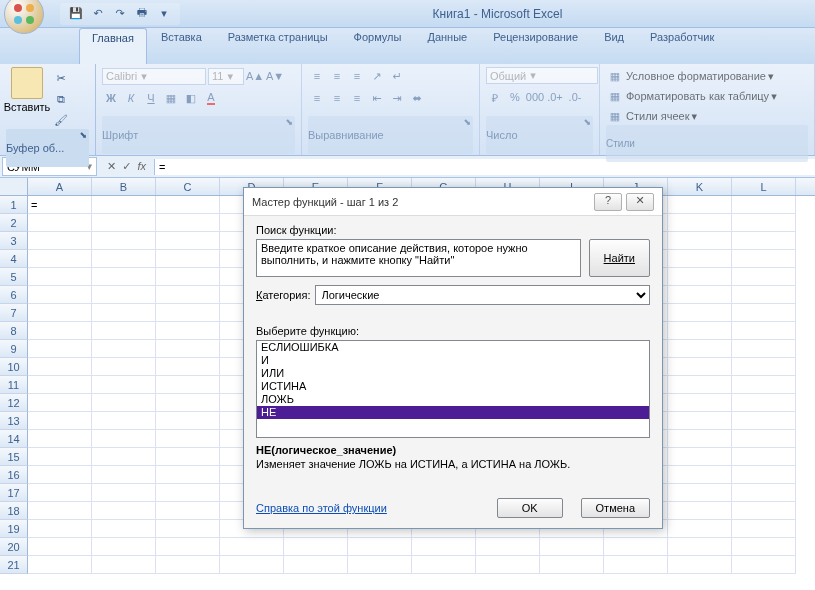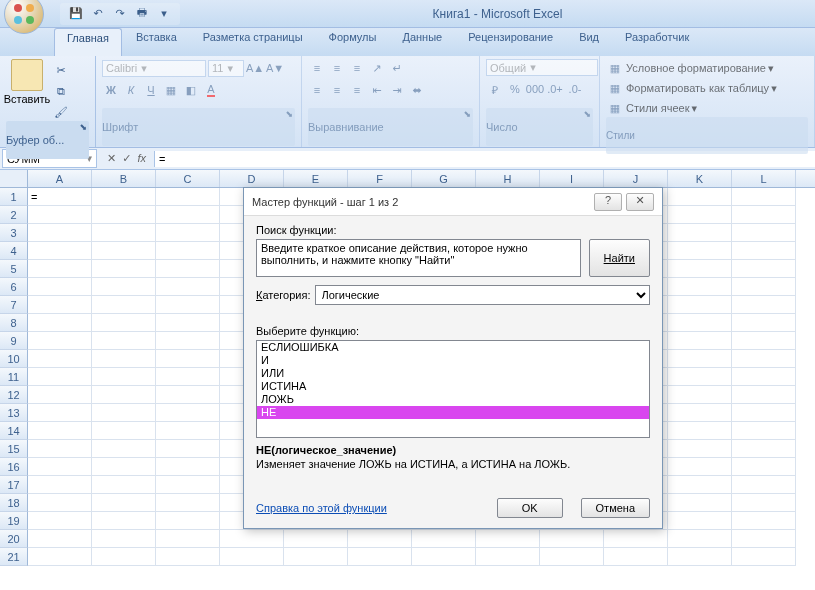--- a/index.html
+++ b/index.html
@@ -7,21 +7,21 @@
 
 
 .titlebar { height: 28px; background: linear-gradient(#dbe8f7,#c5dbf2); display: flex; align-items: center; border-bottom: 1px solid #a3bde3; }
 .office-btn { width: 40px; height: 40px; margin: 2px 4px; border-radius: 50%; background: radial-gradient(circle at 30% 30%, #fff, #e8ddc5 40%, #d4a84c); border: 1px solid #9bb6d9; position: relative; z-index: 20; }
 .office-btn svg { width: 24px; height: 24px; margin: 7px; }
 .qat { display: flex; gap: 6px; align-items: center; margin-left: 12px; height: 22px; padding: 0 8px; background: rgba(255,255,255,.2); border-radius: 3px;}
 .qat span { width: 16px; height: 16px; display: flex; align-items: center; justify-content: center; color: #3b5e8a; }
 .title { flex: 1; text-align: center; color: #3e618e; font-size: 12px; }
 
 
-.ribbon-tabs { height: 28px; background: linear-gradient(#dbe8f7,#c5dbf2); display: flex; padding-left: 54px; gap: 2px; }
+.ribbon-tabs { height: 36px; background: linear-gradient(#dbe8f7,#c5dbf2); display: flex; padding-left: 79px; gap: 2px; }
 .ribbon-tabs .tab { padding: 3px 12px; color: #3e618e; cursor: default; border-radius: 3px 3px 0 0; }
 .ribbon-tabs .tab.active { background: #e8f0fa; border: 1px solid #a3bde3; border-bottom: none; color: #2a4d79; }
 
 
 .ribbon { height: 92px; background: linear-gradient(#eaf1fb,#d4e3f5); border-bottom: 1px solid #a3bde3; display: flex; }
 .group { border-right: 1px solid #a9c3e6; padding: 3px 6px 1px 6px; display: flex; flex-direction: column; }
 .group-body { flex: 1; display: flex; align-items: flex-start; gap: 4px; }
 .group-label { text-align: left; color: #3e618e; font-size: 10px; background: #cadcf0; padding: 13px 0; border-radius: 2px; position: relative; }
 .group-label .dlg { position: absolute; right: 2px; top: 1px; font-size: 9px; color: #3e618e; }
 .big-btn { width: 42px; display: flex; flex-direction: column; align-items: center; gap: 2px; }
@@ -55,21 +55,21 @@
 .dlg-title .wbtn { width: 28px; height: 18px; border: 1px solid #b0b0b0; background: linear-gradient(#fdfdfd,#e3e3e3); margin-left: 4px; text-align: center; border-radius: 2px; color: #555; }
 .dlg-body { padding: 8px 12px 10px 12px; }
 .dlg-body label { display: block; margin-bottom: 3px; }
 .search-row { display: flex; gap: 8px; margin-bottom: 8px; }
 .search-row textarea { flex: 1; height: 38px; border: 1px solid #828790; padding: 2px 4px; font-size: 11px; background: #fff; resize: none; }
 .btn { border: 1px solid #828790; background: linear-gradient(#fdfdfd,#e3e3e3); padding: 3px 14px; border-radius: 2px; cursor: default; }
 .cat-row { display: flex; align-items: center; gap: 4px; margin-bottom: 20px; }
 .cat-row select { flex: 1; border: 1px solid #828790; background: #fff; padding: 2px; font-size: 11px; }
 .func-list { border: 1px solid #828790; background: #fff; height: 98px; overflow: hidden; margin-bottom: 6px; }
 .func-list .item { padding: 0px 4px; line-height: 13px; font-size: 11px; }
-.func-list .item.sel-item { background: #d946ef; color: #fff; }
+.func-list .item.sel-item { background: #4c1d95; color: #fff; }
 .desc .sig { font-weight: bold; margin-bottom: 2px; }
 .desc .txt { margin-bottom: 24px; }
 .help-link { color: #0b4db5; text-decoration: underline; }
 .dlg-buttons { display: flex; justify-content: center; gap: 18px; }
 .dlg-foot { display: flex; justify-content: space-between; align-items: center; padding-top: 4px; }
 </style>
 </head>
 <body>
 
 <div class="titlebar">

